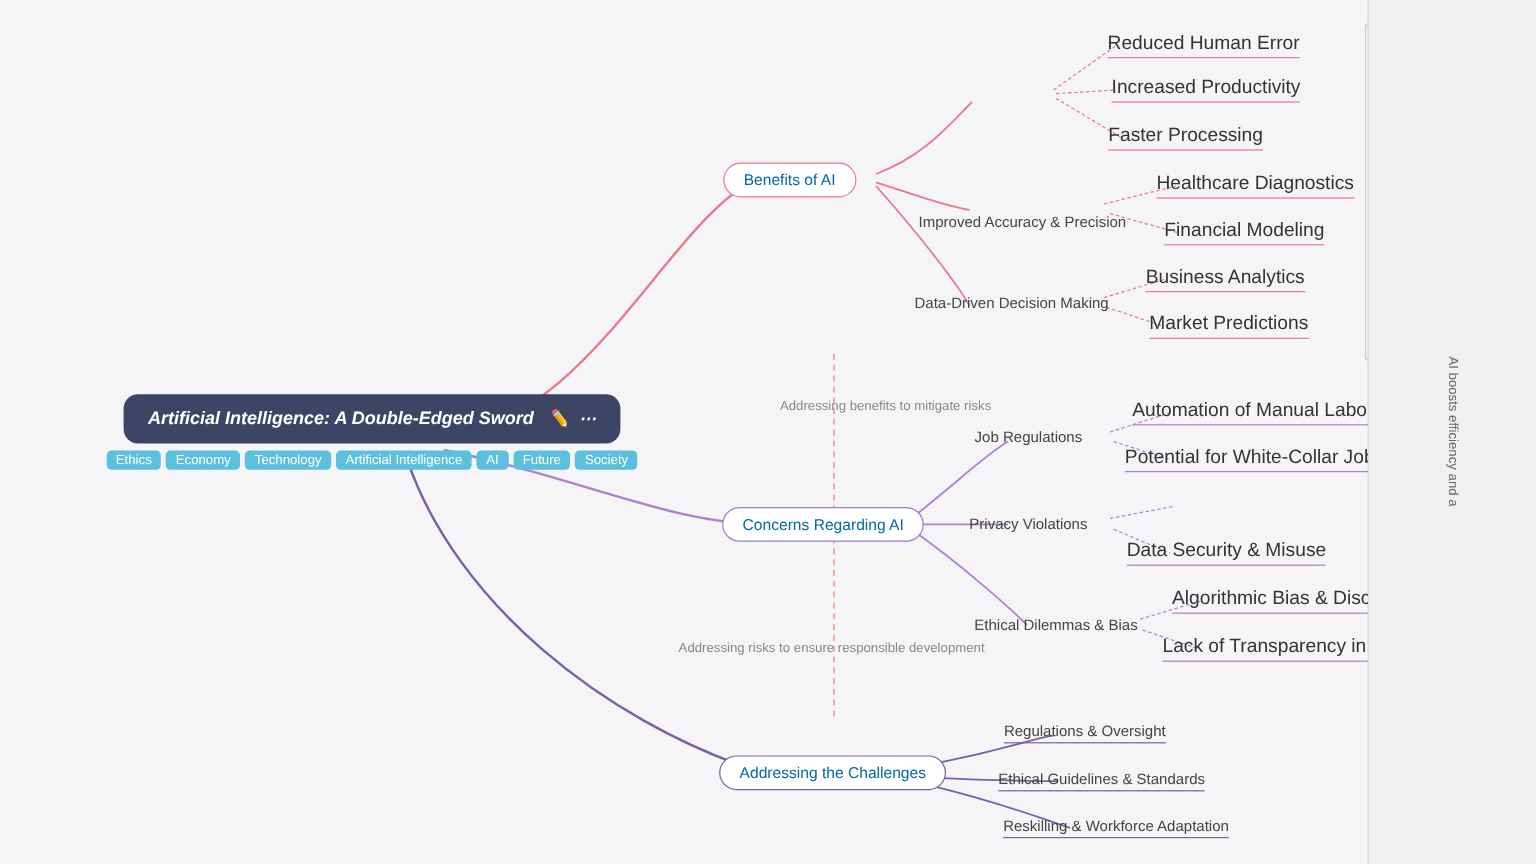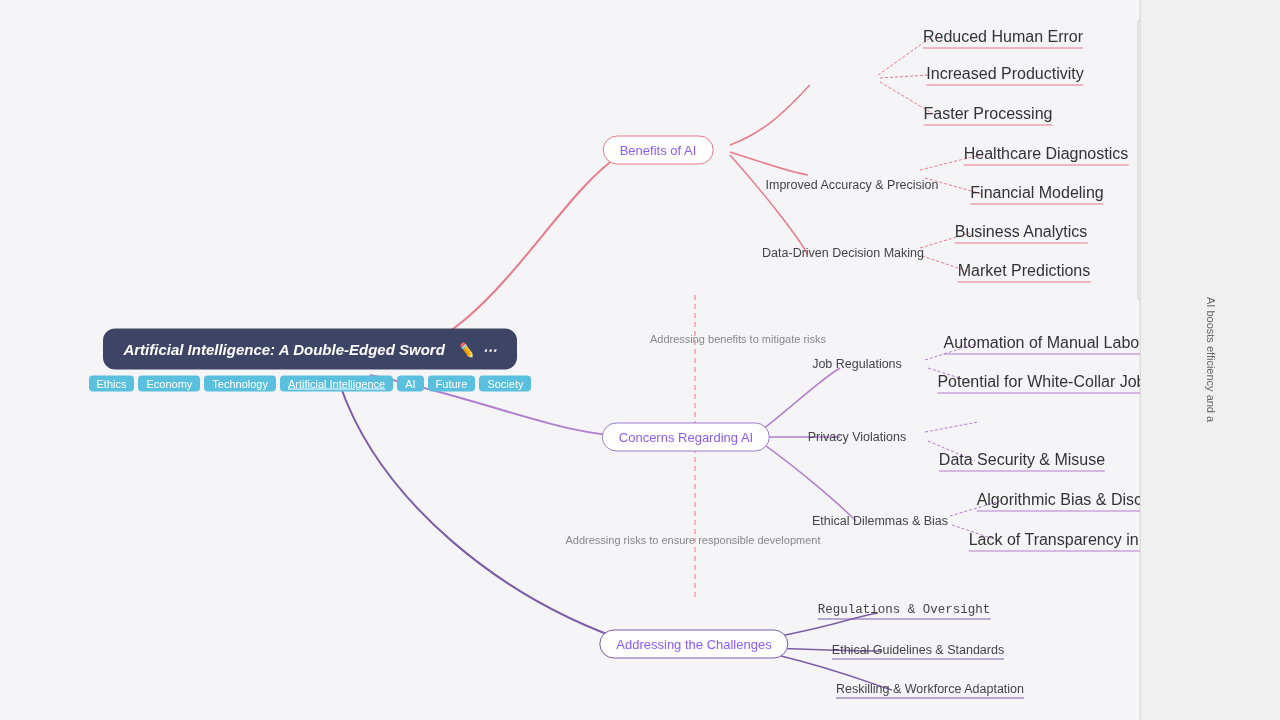--- a/index.html
+++ b/index.html
@@ -46,21 +46,21 @@
       border-radius: 12px;
       padding: 12px 20px;
       font-size: 15px;
       font-weight: 600;
       font-style: italic;
     }
 
     .node-main .node-box {
       border: 1.5px solid #e87a8a;
       background: white;
-      color: #8b5cf6;
+      color: #0369a1;
       border-radius: 20px;
       font-size: 13px;
       text-align: center;
     }
 
     .node-main.purple .node-box {
       border-color: #9b7dd4;
     }
 
     .node-main.violet .node-box {
@@ -197,21 +197,21 @@
   <div class="node node-root" style="left: 310px; top: 360px; width: 470px;">
     <div class="node-box">
       <span>Artificial Intelligence: A Double-Edged Sword</span>
       <span style="margin-left:8px; font-size:14px;">✏️</span>
       <span style="margin-left:4px; font-size:14px;">⋯</span>
     </div>
     <div class="tag-container" style="justify-content:center;">
       <span class="tag" style="background:#5bc0de;">Ethics</span>
       <span class="tag" style="background:#5bc0de;">Economy</span>
       <span class="tag" style="background:#5bc0de;">Technology</span>
-      <span class="tag" style="background:#5bc0de;text-decoration:underline;">Artificial Intelligence</span>
+      <span class="tag" style="background:#5bc0de;">Artificial Intelligence</span>
       <span class="tag" style="background:#5bc0de;">AI</span>
       <span class="tag" style="background:#5bc0de;">Future</span>
       <span class="tag" style="background:#5bc0de;">Society</span>
     </div>
   </div>
 
   <div class="node node-main" style="left: 658px; top: 150px;">
     <div class="node-box">
       <span>Benefits of AI</span>
     </div>
@@ -326,21 +326,21 @@
       <span class="leaf-line purple">Algorithmic Bias &amp; Discrimination</span>
     </div>
   </div>
 
   <div class="node node-leaf" style="left: 1115px; top: 541px;">
     <div class="node-box">
       <span class="leaf-line purple">Lack of Transparency in Decision-Making</span>
     </div>
   </div>
 
-  <div class="node node-sub" style="left: 904px; top: 611px; font-family: Liberation Mono, monospace;">
+  <div class="node node-sub" style="left: 904px; top: 611px;">
     <div class="node-box">
       <span class="leaf-line violet">Regulations &amp; Oversight</span>
     </div>
   </div>
 
   <div class="node node-sub" style="left: 918px; top: 651px;">
     <div class="node-box">
       <span class="leaf-line violet">Ethical Guidelines &amp; Standards</span>
     </div>
   </div>

